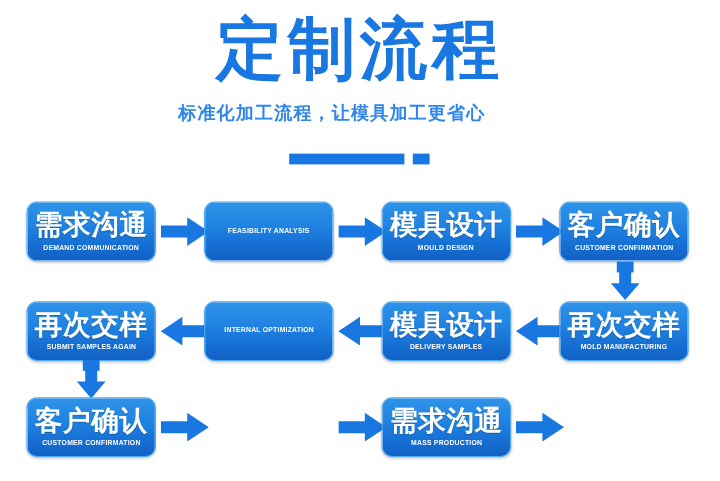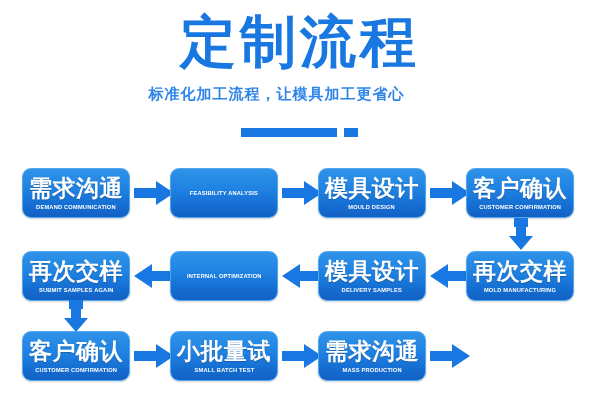--- a/index.html
+++ b/index.html
@@ -280,24 +280,20 @@
         <span class="cn">客户确认</span>
         <span class="en">CUSTOMER CONFIRMATION</span>
       </div>
 
       <div class="h-arrow ha1">
         <svg width="40" height="24" viewBox="0 0 40 24">
           <path d="M0 7 H22 V0 L40 12 L22 24 V17 H0 Z" fill="#1877e0"></path>
         </svg>
       </div>
 
-      <div class="node c2">
-        <span class="cn">小批量试</span>
-        <span class="en">SMALL BATCH TEST</span>
-      </div>
 
       <div class="h-arrow ha2">
         <svg width="40" height="24" viewBox="0 0 40 24">
           <path d="M0 7 H22 V0 L40 12 L22 24 V17 H0 Z" fill="#1877e0"></path>
         </svg>
       </div>
 
       <div class="node c3">
         <span class="cn">需求沟通</span>
         <span class="en">MASS PRODUCTION</span>

